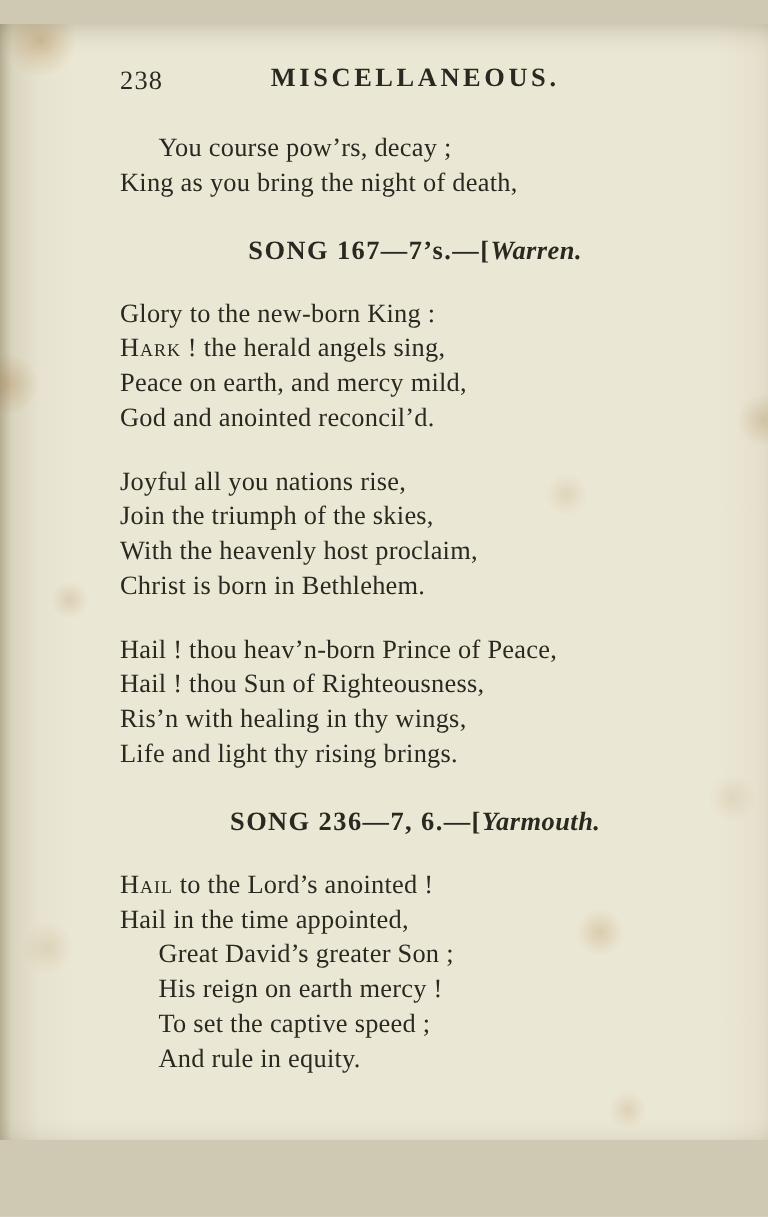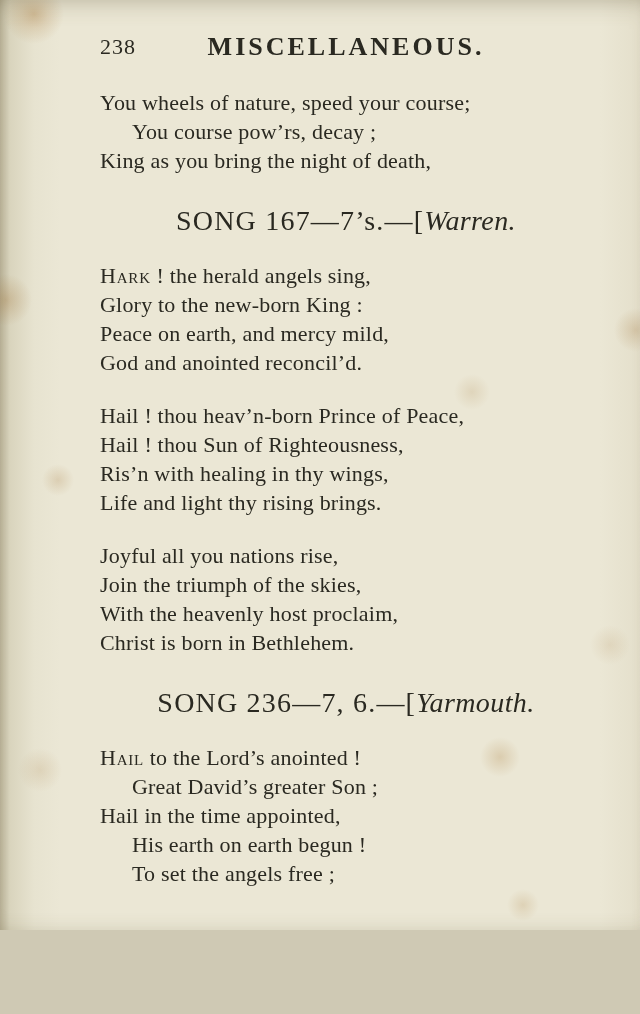--- a/index.html
+++ b/index.html
@@ -25,20 +25,21 @@
       radial-gradient(circle at 500px 757px,rgba(170,125,60,.25) 0, rgba(170,125,60,0) 20px),
       radial-gradient(circle at 523px 905px,rgba(170,125,60,.20) 0, rgba(170,125,60,0) 16px),
       radial-gradient(circle at 636px 330px,rgba(160,115,55,.25) 0, rgba(160,115,55,0) 22px),
       radial-gradient(circle at 610px 645px,rgba(165,120,60,.14) 0, rgba(165,120,60,0) 20px),
       
       linear-gradient(90deg, #b9b298 0px, #d9d4bd 10px, #e7e3d0 34px, #ebe7d5 60px, #ebe7d5 600px, #e4dfcb 640px),
       #ebe7d5;
     box-shadow:
       inset 0 18px 26px -20px rgba(95,85,50,.45),
       inset 0 -14px 22px -20px rgba(95,85,50,.30);
+    margin-top: 20px;
   }
   .content {
     position: absolute;
     left: 100px;
     top: 30px;
     width: 492px;
   }
   .header-row {
     position: relative;
     height: 34px;
@@ -46,21 +47,21 @@
   }
   .page-number {
     position: absolute;
     left: 0;
     top: 4px;
     font-size: 22px;
     letter-spacing: 1px;
   }
   .running-title {
     text-align: center;
-    font-size: 26px;
+    font-size: 22px;
     font-weight: bold;
     letter-spacing: 3px;
     padding-top: 2px;
   }
   .stanza {
     margin: 0 0 24px 0;
   }
   .line {
     margin: 0;
     font-size: 22px;
@@ -69,64 +70,64 @@
     letter-spacing: .2px;
   }
   .line.indent { padding-left: 32px; }
   .smallcaps {
     font-variant: small-caps;
     letter-spacing: .8px;
   }
   .song-heading {
     margin: 30px 0 24px 0;
     text-align: center;
-    font-size: 28px;
-    font-weight: normal;
+    font-size: 22px;
+    font-weight: bold;
     letter-spacing: 1.2px;
     white-space: nowrap;
   }
   .song-heading i { letter-spacing: .4px; }
 </style>
 </head>
 <body>
 
 <div class="page">
   <div class="content">
     <div class="header-row">
       <span class="page-number">238</span>
       <div class="running-title">MISCELLANEOUS.</div>
     </div>
     <main>
         <div class="stanza">
-          <p class="line">You wheels of nature, speed your course;</p>
           <p class="line indent">You course pow’rs, decay ;</p>
           <p class="line">King as you bring the night of death,</p>
         </div>
         <h2 class="song-heading"><span>SONG 167—7’s.—[</span><i>Warren.</i></h2>
         <div class="stanza">
+          <p class="line">Glory to the new-born King :</p>
           <p class="line"><span class="smallcaps">Hark</span> ! the herald angels sing,</p>
-          <p class="line">Glory to the new-born King :</p>
           <p class="line">Peace on earth, and mercy mild,</p>
           <p class="line">God and anointed reconcil’d.</p>
+        </div>
+        <div class="stanza">
+          <p class="line">Joyful all you nations rise,</p>
+          <p class="line">Join the triumph of the skies,</p>
+          <p class="line">With the heavenly host proclaim,</p>
+          <p class="line">Christ is born in Bethlehem.</p>
         </div>
         <div class="stanza">
           <p class="line">Hail ! thou heav’n-born Prince of Peace,</p>
           <p class="line">Hail ! thou Sun of Righteousness,</p>
           <p class="line">Ris’n with healing in thy wings,</p>
           <p class="line">Life and light thy rising brings.</p>
         </div>
-        <div class="stanza">
-          <p class="line">Joyful all you nations rise,</p>
-          <p class="line">Join the triumph of the skies,</p>
-          <p class="line">With the heavenly host proclaim,</p>
-          <p class="line">Christ is born in Bethlehem.</p>
-        </div>
         <h2 class="song-heading"><span>SONG 236—7, 6.—[</span><i>Yarmouth.</i></h2>
         <div class="stanza">
           <p class="line"><span class="smallcaps">Hail</span> to the Lord’s anointed !</p>
+          <p class="line">Hail in the time appointed,</p>
           <p class="line indent">Great David’s greater Son ;</p>
-          <p class="line">Hail in the time appointed,</p>
-          <p class="line indent">His earth on earth begun !</p>
-          <p class="line indent">To set the angels free ;</p>
+          <p class="line indent">His reign on earth mercy !</p>
+          <p class="line indent">To set the captive speed ;</p>
+          <p class="line indent">And rule in equity.</p>
         </div>
       </main>
   </div>
 </div>
 
 </body></html>

